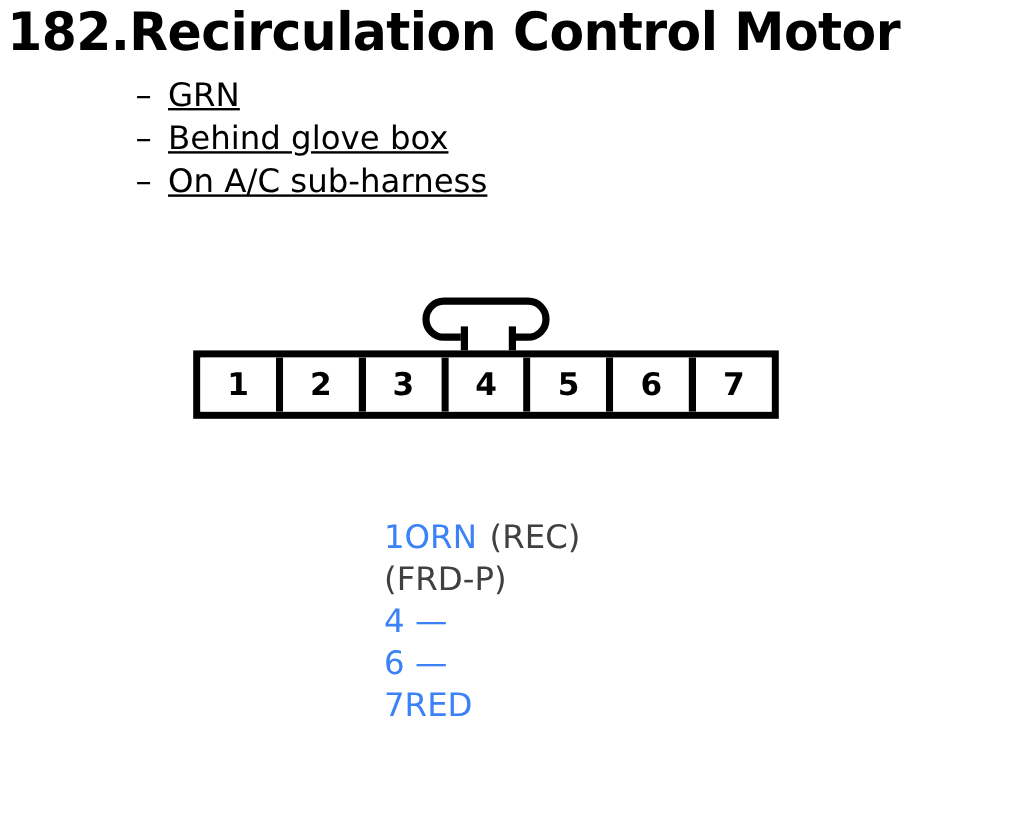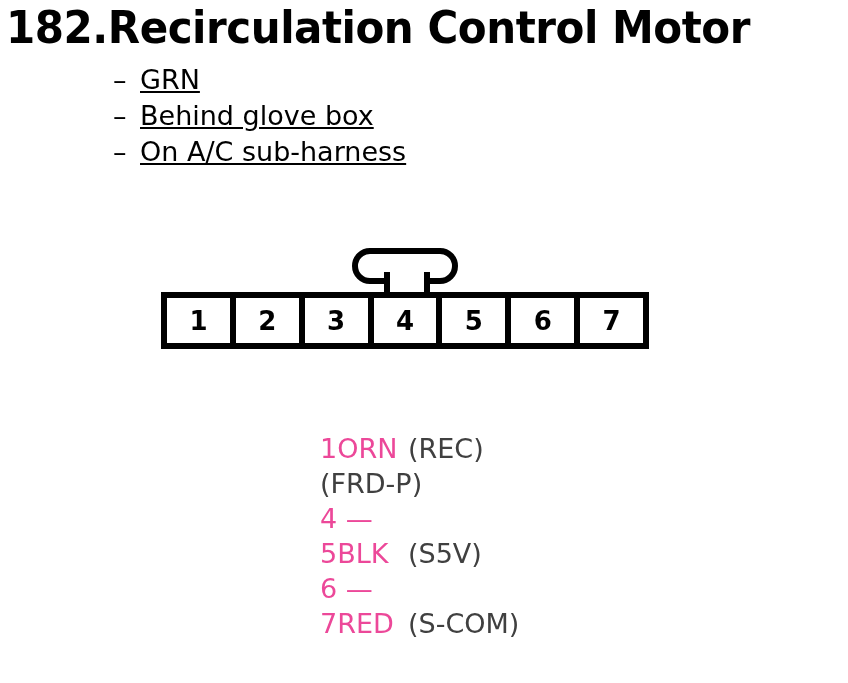--- a/index.html
+++ b/index.html
@@ -146,21 +146,21 @@
   .pinout-row {
     display: flex;
     align-items: baseline;
     font-size: 27px;
     line-height: 35px;
     white-space: nowrap;
   }
   .pin-label {
     display: inline-block;
     min-width: 88px;
-    color: #ec4899;
+    color: #3b82f6;
   }
   .pin-signal {
     color: #404040;
   }
 </style>
 </head>
 <body>
 
 <div class="page-title">182.Recirculation Control Motor</div>
 
@@ -213,28 +213,23 @@
 
   <div class="pinout-row">
     <span class="pin-signal">(FRD-P)</span>
   </div>
 
   <div class="pinout-row">
     <span class="pin-label">4 —</span>
     <span class="pin-signal"></span>
   </div>
 
-  <div class="pinout-row">
-    <span class="pin-label">5BLK</span>
-    <span class="pin-signal">(S5V)</span>
-  </div>
 
   <div class="pinout-row">
     <span class="pin-label">6 —</span>
     <span class="pin-signal"></span>
   </div>
 
   <div class="pinout-row">
     <span class="pin-label">7RED</span>
-    <span class="pin-signal">(S-COM)</span>
   </div>
 
 </div>
 
 </body></html>

